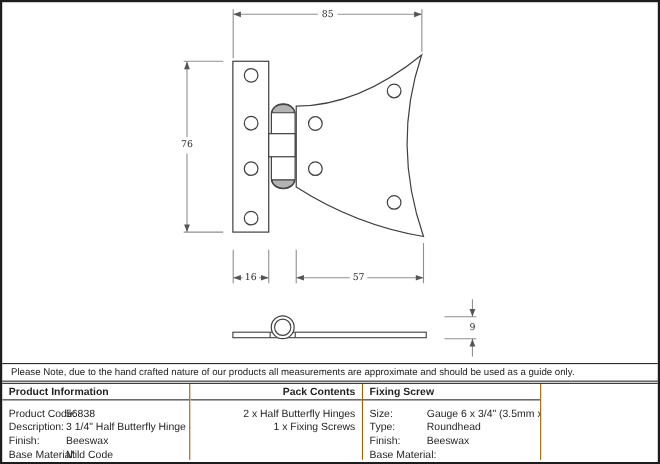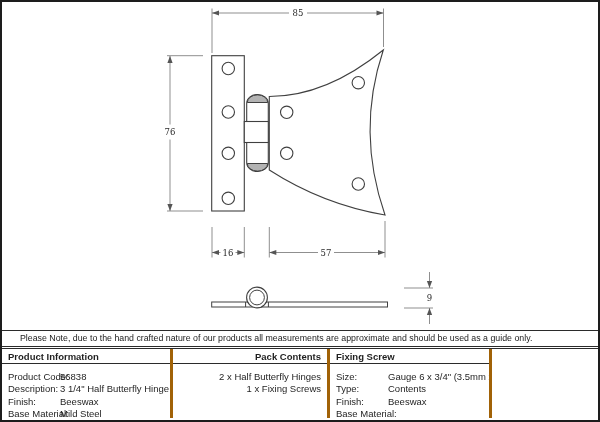--- a/index.html
+++ b/index.html
@@ -10,30 +10,30 @@
   .page-border{position:absolute;inset:0;border:2px solid #1d1d1d;pointer-events:none;z-index:10;}
 
   
   .drawing-svg{position:absolute;left:0;top:0;}
   .dim-text{font-family:"DejaVu Serif",serif;font-size:8.5px;fill:#2a2a2a;}
 
   
   .note-bar{
     position:absolute;left:2px;top:330px;width:596px;height:17px;box-sizing:border-box;
     border-top:1px solid #2b2b2b;border-bottom:1px solid #2b2b2b;
-    font-size:8.8px;line-height:15px;padding-left:18px;color:#222;
+    font-size:8.8px;line-height:15px;padding-left:8px;color:#222;
     white-space:nowrap;overflow:hidden;
   }
 
   
   .spec-table{
     position:absolute;left:2px;top:348px;width:596px;height:70px;box-sizing:border-box;
     border-top:1px solid #2b2b2b;display:flex;
   }
-  .spec-col{box-sizing:border-box;border-right:3px solid #a16207;overflow:hidden;}
+  .spec-col{box-sizing:border-box;border-right:1px solid #a16207;overflow:hidden;}
   .col-product{width:171px;}
   .col-pack{width:157px;text-align:right;}
   .col-screw{width:162px;}
   .col-logo{width:106px;border-right:none;display:flex;align-items:center;justify-content:center;}
   .spec-header{
     box-sizing:border-box;height:15px;border-bottom:1px solid #2b2b2b;
     font-size:9.5px;font-weight:bold;padding:2px 6px 0 6px;line-height:12px;
   }
   .spec-body{padding:7px 6px 0 6px;}
   .spec-row{display:flex;font-size:9.5px;line-height:12.4px;white-space:nowrap;}
@@ -153,21 +153,21 @@
         <div class="spec-row">
           <span class="spec-label">Description:</span>
           <span class="spec-value">3 1/4" Half Butterfly Hinge (Pair)</span>
         </div>
         <div class="spec-row">
           <span class="spec-label">Finish:</span>
           <span class="spec-value">Beeswax</span>
         </div>
         <div class="spec-row">
           <span class="spec-label">Base Material:</span>
-          <span class="spec-value">Mild Steel</span>
+          <span class="spec-value">Mild Code</span>
         </div>
       </div>
     </div>
 
     <div class="spec-col col-pack">
       <div class="spec-header">Pack Contents</div>
       <div class="spec-body">
         <div class="pack-item">2 x Half Butterfly Hinges</div>
         <div class="pack-item">1 x Fixing Screws</div>
       </div>
@@ -175,21 +175,21 @@
 
     <div class="spec-col col-screw">
       <div class="spec-header">Fixing Screw</div>
       <div class="spec-body">
         <div class="spec-row">
           <span class="spec-label">Size:</span>
           <span class="spec-value">Gauge 6 x 3/4" (3.5mm x 19mm)</span>
         </div>
         <div class="spec-row">
           <span class="spec-label">Type:</span>
-          <span class="spec-value">Contents</span>
+          <span class="spec-value">Roundhead</span>
         </div>
         <div class="spec-row">
           <span class="spec-label">Finish:</span>
           <span class="spec-value">Beeswax</span>
         </div>
         <div class="spec-row">
           <span class="spec-label">Base Material:</span>
         </div>
       </div>
     </div>

